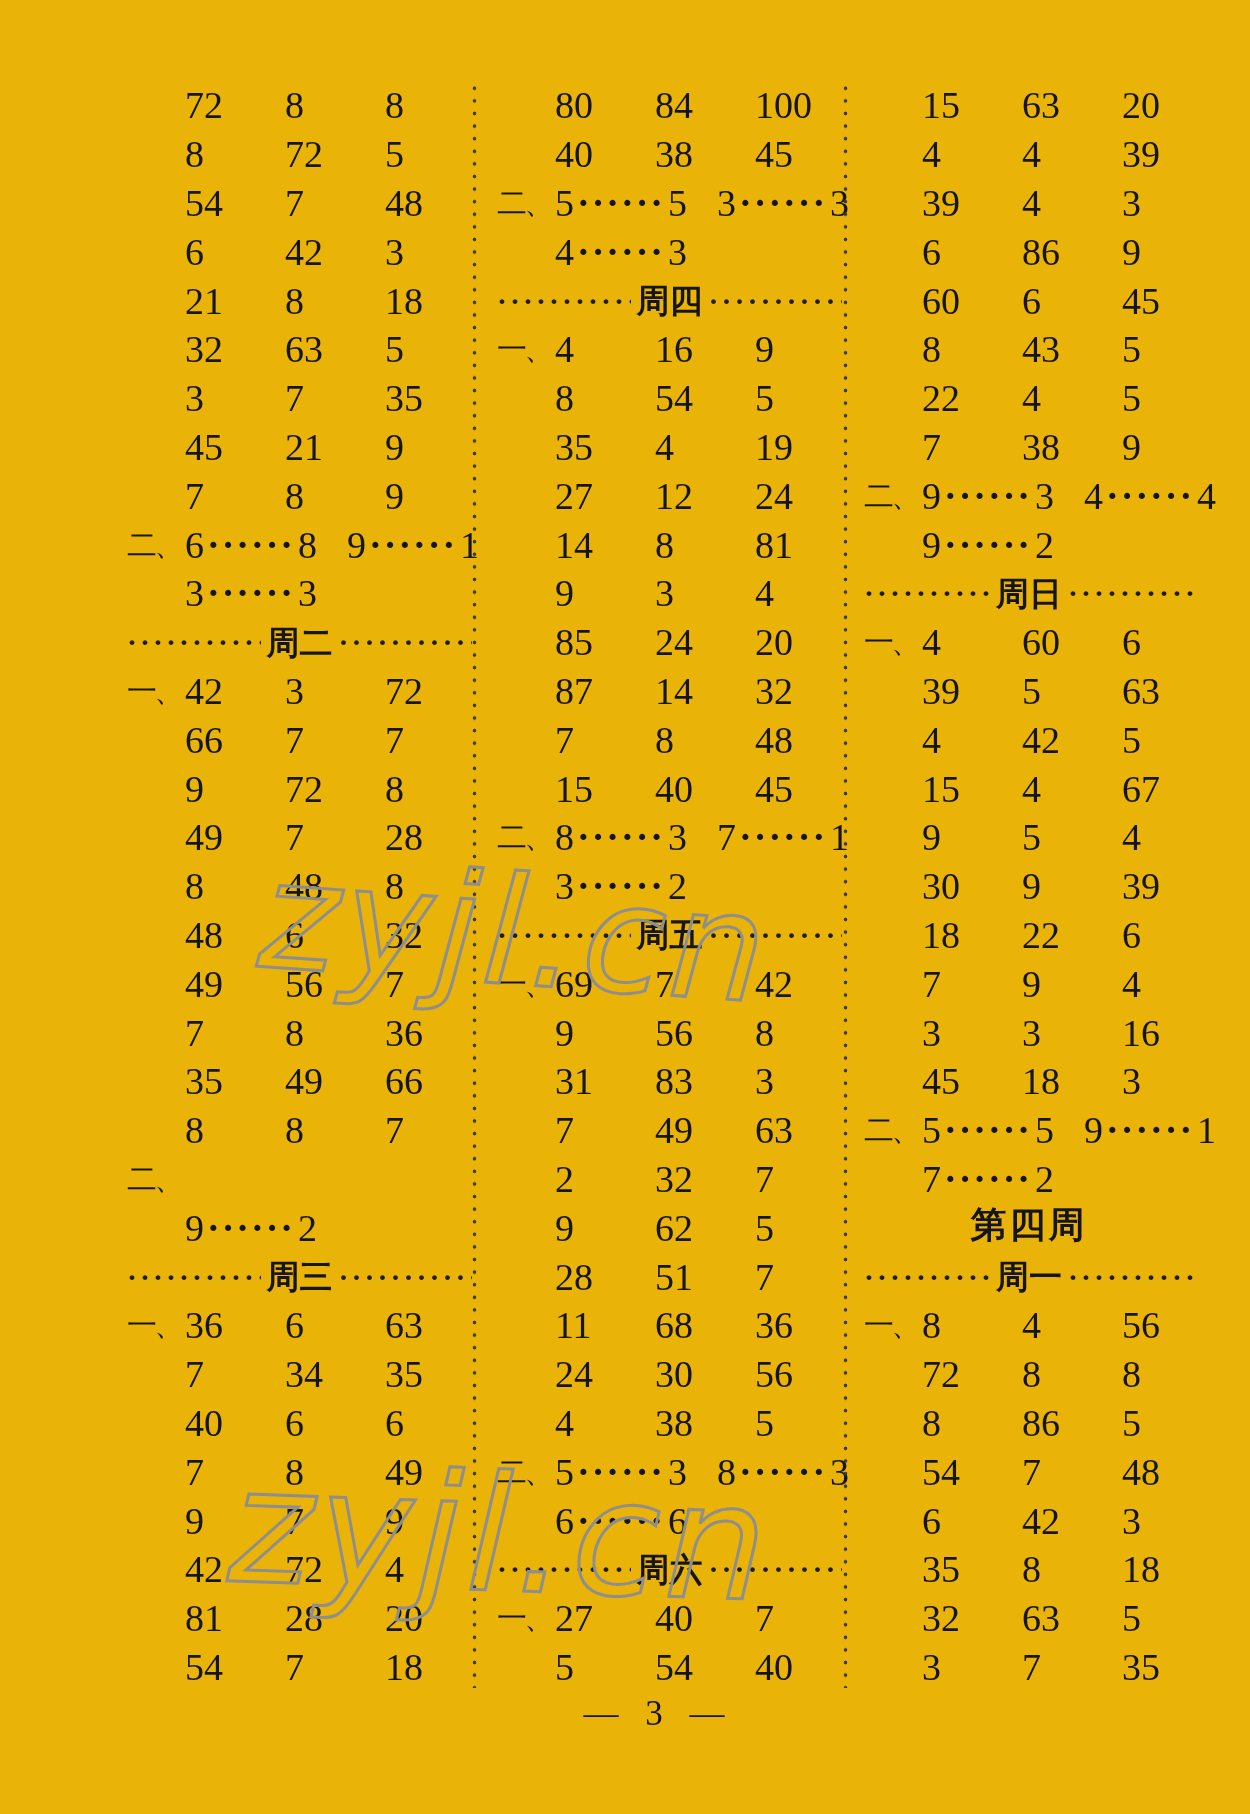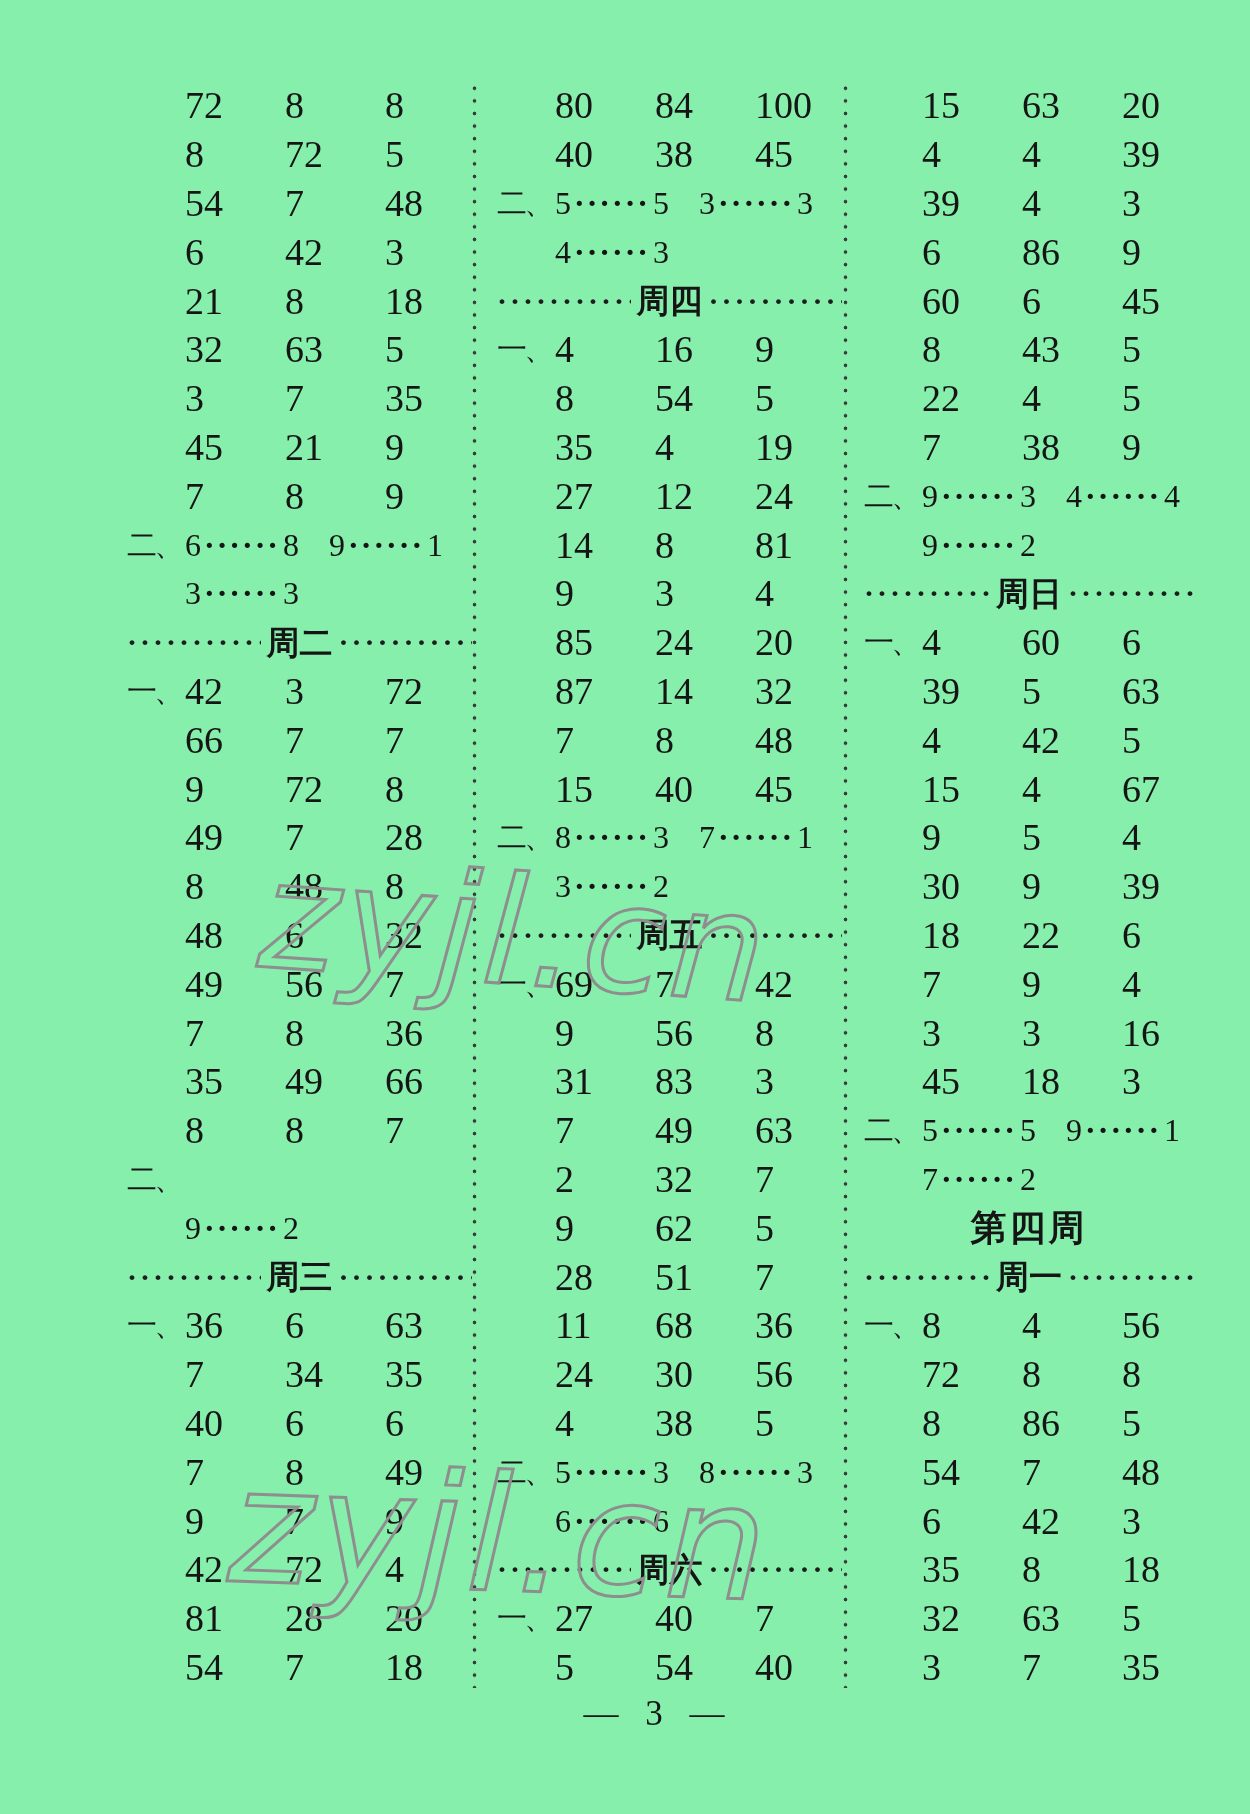--- a/index.html
+++ b/index.html
@@ -1,41 +1,41 @@
 <!DOCTYPE html>
 <html><head>
 <meta charset="utf-8">
 <style>
   html,body { margin:0; padding:0; background:#fbfbf8; }
   .page {
     position:relative; width:1250px; height:1814px;
-    background:#86efac; overflow:hidden;
+    background:#eab308; overflow:hidden;
     font-family:"Liberation Serif","DejaVu Serif",serif;
     color:#151515;
   }
   .col { position:absolute; top:81px; }
   .col-0 { left:127px; width:345px; }
   .col-1 { left:497px; width:345px; }
   .col-2 { left:864px; width:330px; }
 
   .row { height:48.8px; display:flex; align-items:center; white-space:nowrap; line-height:1; }
   .pfx { display:inline-block; width:58px; font-size:30px; letter-spacing:-3px; flex:none; }
   .val { display:inline-block; width:100px; font-size:38px; flex:none; }
 
-  .remwrap { font-size:32px; }
+  .remwrap { font-size:38px; }
   .pair { margin-right:30px; }
   .pair .dots { letter-spacing:2px; margin:0 3px; font-weight:bold; }
 
   .week { width:100%; font-weight:bold; }
   .hdots { flex:1 1 0; overflow:hidden; font-size:30px; letter-spacing:3px; font-weight:bold; color:#1d1d1d; }
   .hdots.right { text-align:left; }
   .hdots.left { text-align:right; }
   .wlabel { font-family:"Liberation Sans",sans-serif; font-size:33px; margin:0 6px; flex:none; }
 
-  .title { justify-content:center; font-family:Liberation Sans, sans-serif;
+  .title { justify-content:center; font-family:Liberation Mono, monospace;
            font-weight:bold; font-size:36px; letter-spacing:3px; }
 
   .sep {
     position:absolute; top:82px; height:1606px; width:5px;
     background-image:radial-gradient(circle 2.1px, #3a3a3a 80%, rgba(0,0,0,0) 100%);
     background-size:5px 12.6px; background-repeat:repeat-y;
   }
   .sep-l { left:472px; }
   .sep-r { left:843px; }
 

